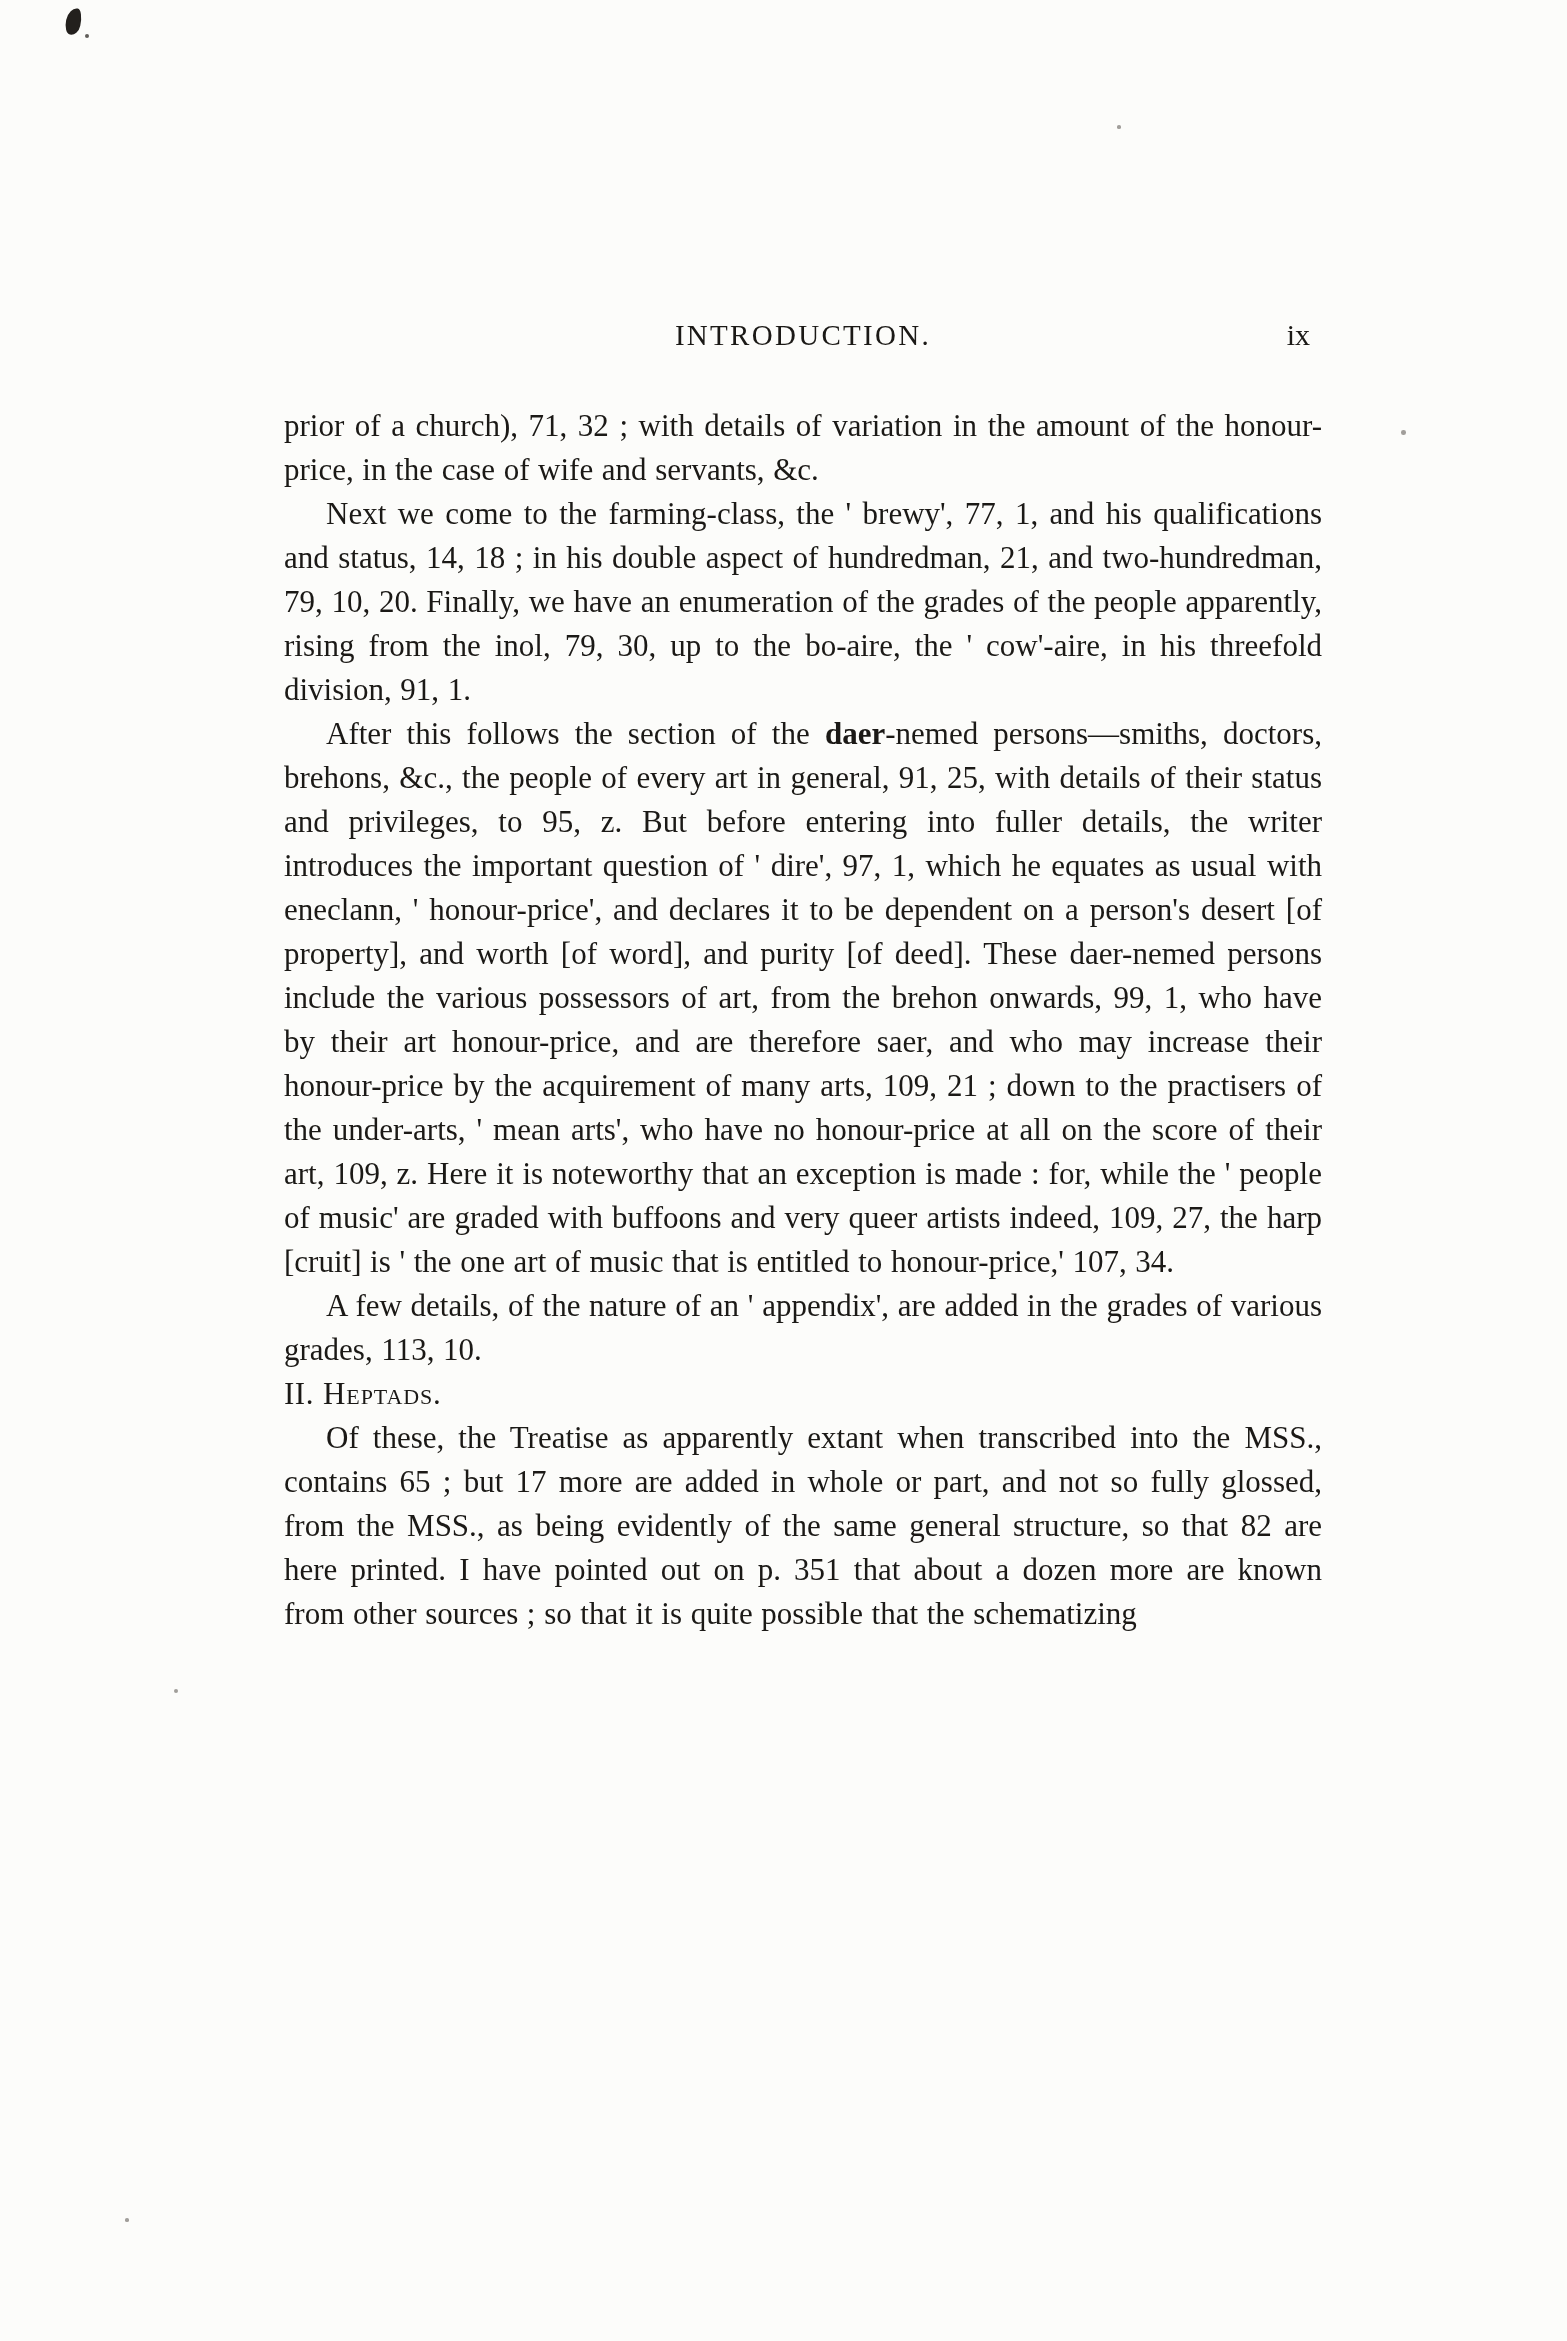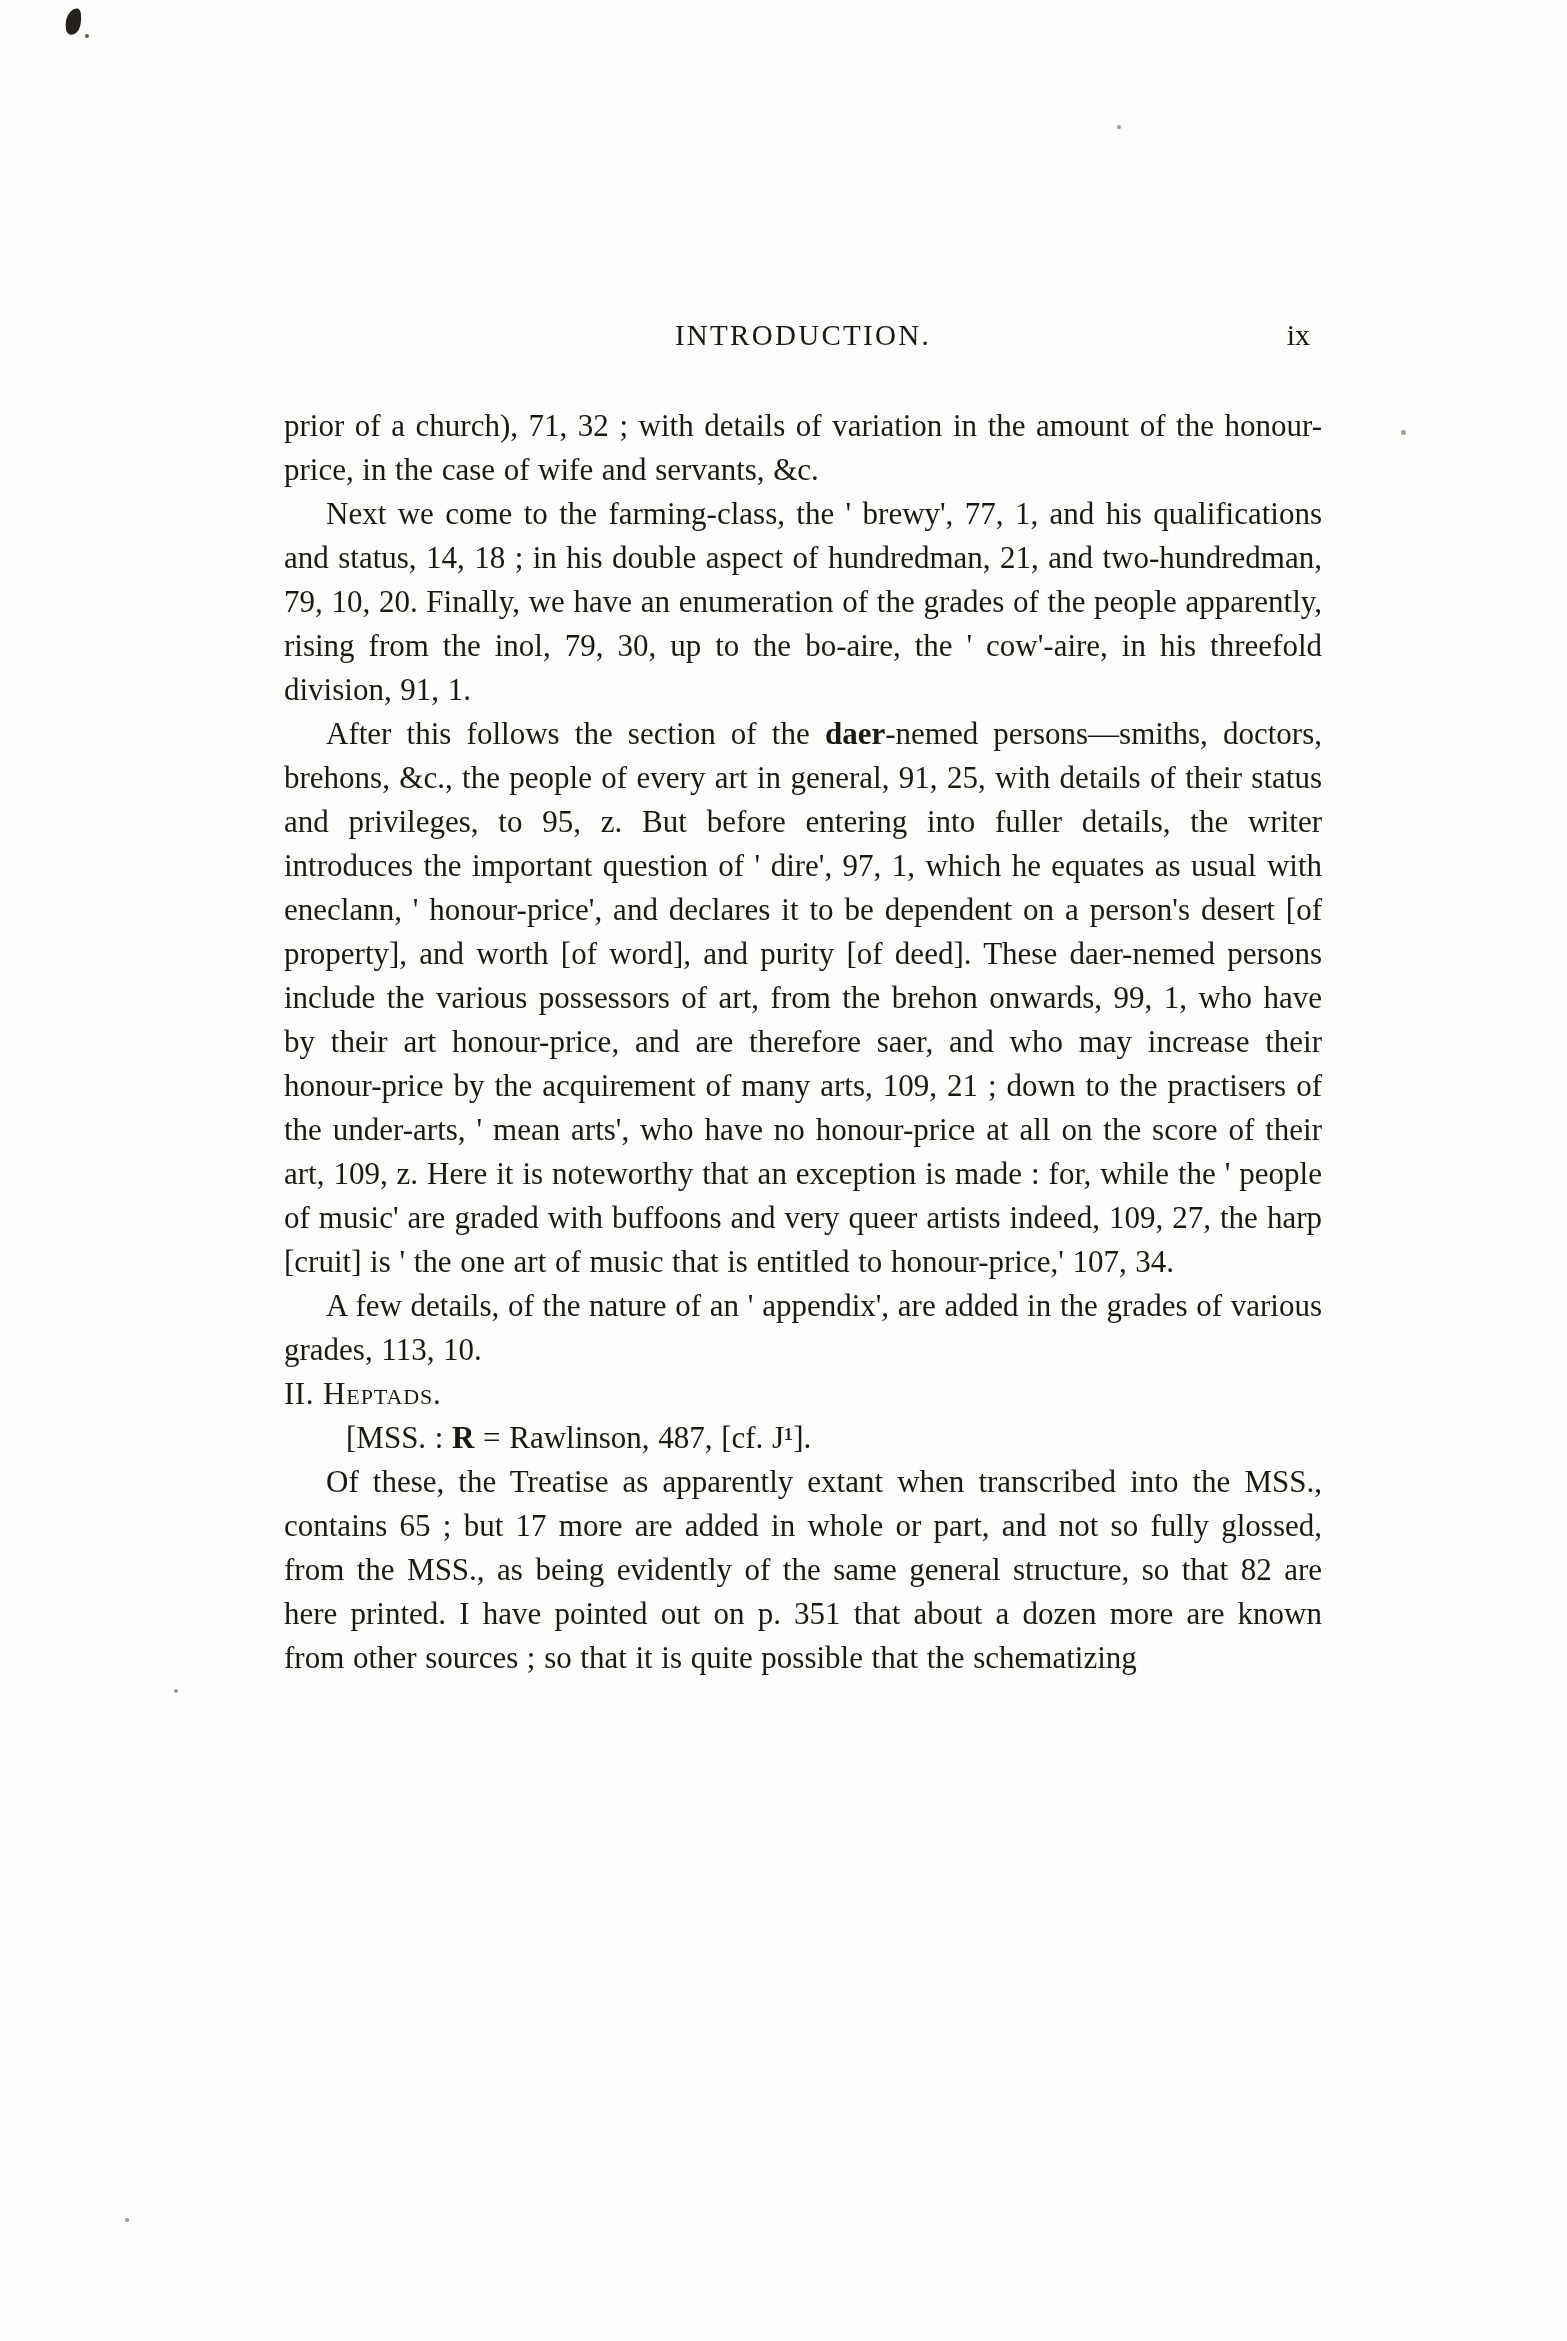--- a/index.html
+++ b/index.html
@@ -115,20 +115,19 @@
       <div class="header-title">INTRODUCTION.</div>
       <div class="page-num">ix</div>
     </div>
     <div class="body-text">
         <p class="para"><span class="it">prior</span><span> of a church), 71, 32 ; with details of variation in the amount of the honour-price, in the case of wife and servants, &amp;c.</span></p>
         <p class="para indent"><span>Next we come to the </span><span class="it">farming</span><span>-class, the ' brewy', 77, 1, and his qualifications and status, 14, 18 ; in his double aspect of </span><span class="it">hundredman</span><span>, 21, and </span><span class="it">two-hundredman</span><span>, 79, 10, 20.  Finally, we have an enumeration of the grades of the </span><span class="it">people</span><span> apparently, rising from the </span><span class="it">inol</span><span>, 79, 30, up to the </span><span class="it">bo-aire</span><span>, the ' cow'-</span><span class="it">aire</span><span>, in his threefold division, 91, 1.</span></p>
         <p class="para indent"><span>After this follows the section of the </span><span class="bd">daer</span><span>-</span><span class="it">nemed</span><span> persons—smiths, doctors, brehons, &amp;c., the people of every art in general, 91, 25, with details of their status and privileges, to 95, z.  But before entering into fuller details, the writer introduces the important question of ' </span><span class="it">dire'</span><span>, 97, 1, which he equates as usual with </span><span class="it">eneclann</span><span>, ' honour-price', and declares it to be dependent on a person's </span><span class="it">desert</span><span> [of property], and </span><span class="it">worth</span><span> [of word], and </span><span class="it">purity</span><span> [of deed].  These </span><span class="it">daer-nemed</span><span> persons include the various possessors of </span><span class="it">art</span><span>, from the </span><span class="it">brehon</span><span> onwards, 99, 1, who have by their art </span><span class="it">honour-price</span><span>, and are therefore </span><span class="it">saer</span><span>, and who may increase their honour-price by the acquirement of many arts, 109, 21 ; down to the practisers of the </span><span class="it">under-arts</span><span>, ' mean arts', who have no honour-price at all on the score of their art, 109, z.  Here it is noteworthy that an exception is made : for, while the ' </span><span class="it">people of music'</span><span> are graded with buffoons and very queer </span><span class="it">artists</span><span> indeed, 109, 27, the </span><span class="it">harp</span><span> [</span><span class="it">cruit</span><span>] is ' the one art of music that is entitled to honour-price,' 107, 34.</span></p>
         <p class="para indent"><span>A few details, of the nature of an ' appendix', are added in the </span><span class="it">grades</span><span> of various grades, 113, 10.</span></p>
         <p class="section-heading"><span>II. </span><span class="sc">Heptads.</span></p>
         <div class="mss">
-          <div class="mss-line i1"><span>[MSS. : </span><span class="bd">R</span><span> = Rawlinson, 487, [cf. J¹].</span></div>
         </div>
         <p class="para indent"><span>Of these, the Treatise as apparently extant when transcribed into the MSS., contains 65 ; but 17 more are added in whole or part, and not so fully glossed, from the MSS., as being evidently of the same general structure, so that 82 are here printed.  I have pointed out on p. 351 that about a dozen more are known from other sources ; so that it is quite possible that the schematizing</span></p>
       </div>
   </div>
 
 </div>
 
 
 </body></html>

